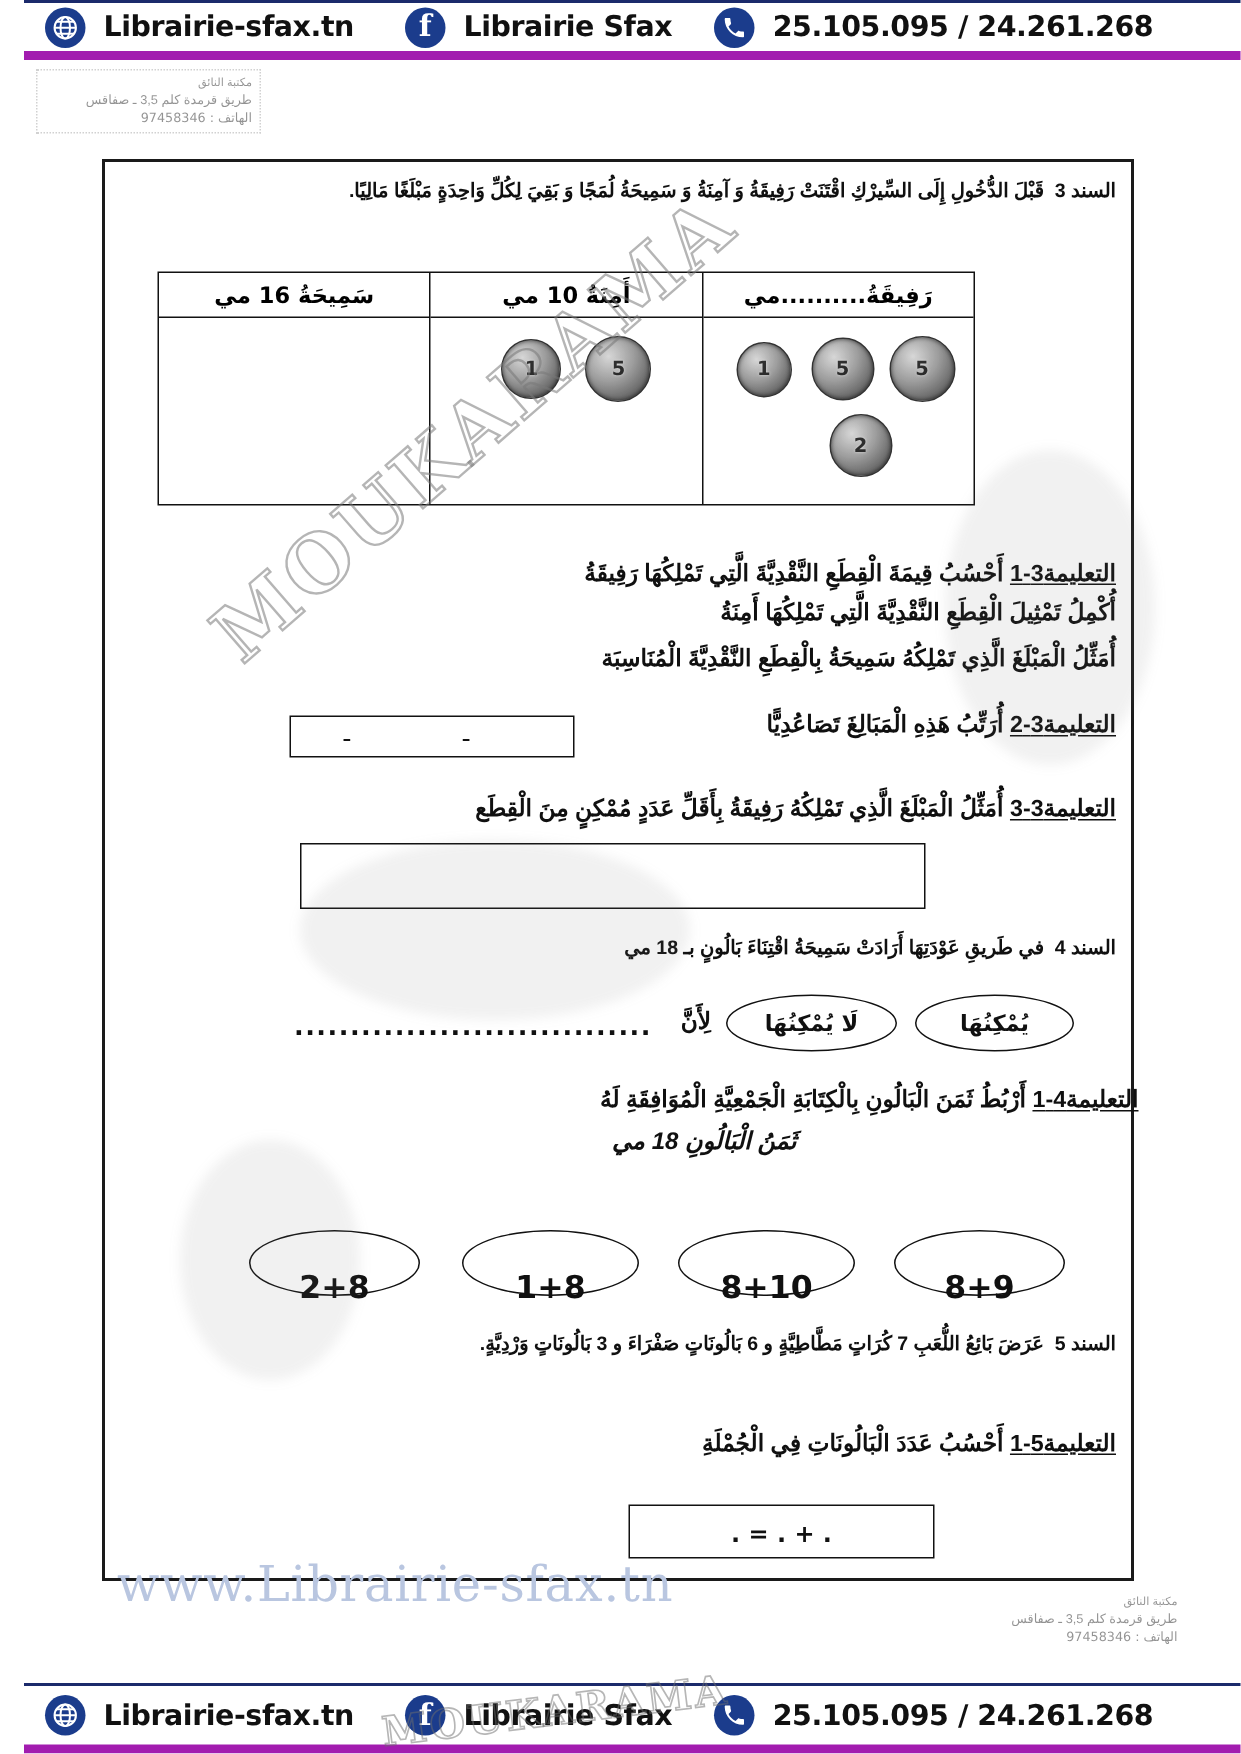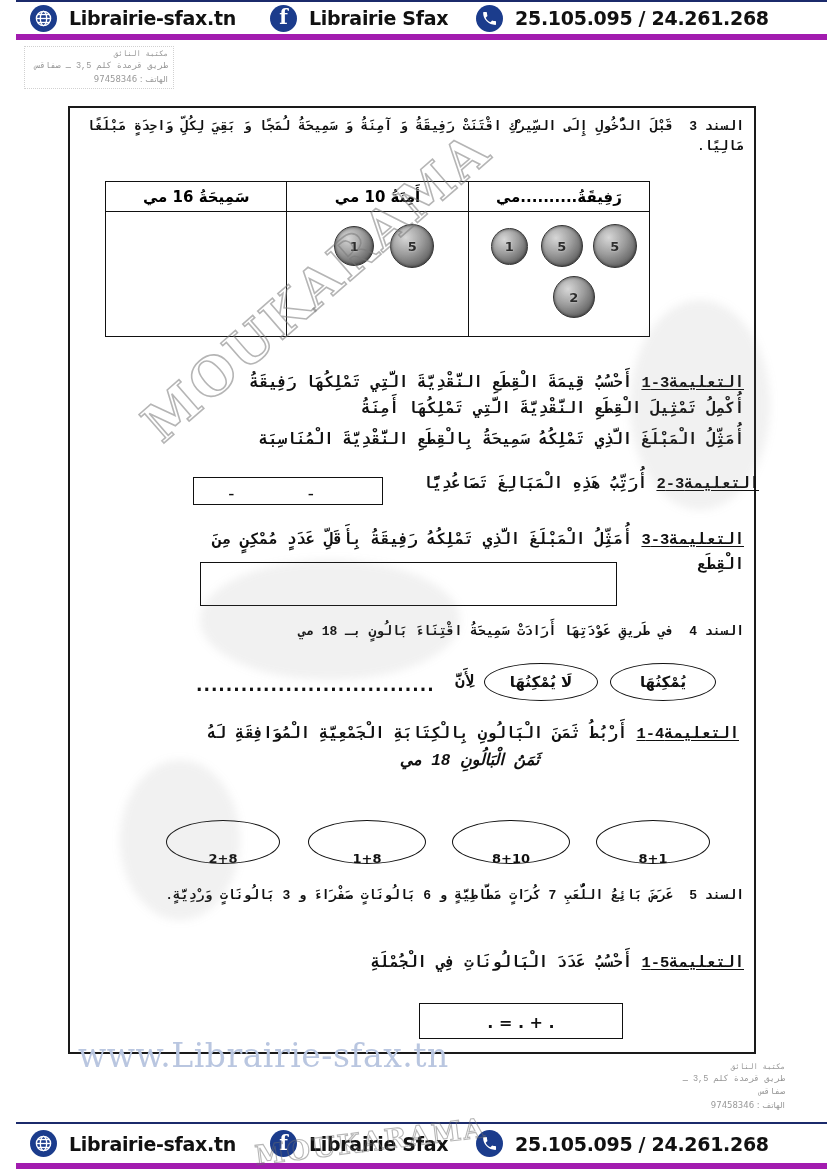--- a/index.html
+++ b/index.html
@@ -54,21 +54,21 @@
     position:absolute;left:68px;top:106px;
     width:688px;height:948px;
     border:2px solid #1a1a1a;
     box-sizing:border-box;
     background:transparent;
   }
 
   
   .ar{
     direction:rtl;text-align:right;
-    font-family:Liberation Mono, monospace;
+    font-family:Liberation Sans, sans-serif;
     color:#101010;
   }
   .sanad{
     position:absolute;
     font-size:13px;font-weight:bold;line-height:1.55;
   }
   .instr{
     position:absolute;
     font-size:15.5px;line-height:1.6;font-weight:600;
   }
@@ -129,21 +129,21 @@
     position:absolute;
     border:1.8px solid #111;border-radius:50%;
     display:flex;align-items:center;justify-content:center;
     background:transparent;
   }
   .ell .t{
     font-size:15px;font-weight:bold;color:#101010;
     direction:rtl;
   }
   .ell.num .t{
-    direction:ltr;font-size:13px;font-weight:bold;
+    direction:ltr;font-size:21px;font-weight:bold;
     font-family:"DejaVu Sans","Liberation Sans",sans-serif;
     margin-top:32px;
   }
 
   
   .dots{
     position:absolute;font-size:17px;color:#111;letter-spacing:1px;
     white-space:nowrap;font-weight:bold;direction:ltr;
   }
 
@@ -299,21 +299,21 @@
   <span class="tag">التعليمة3-1</span>
   <span>أَحْسُبُ قِيمَةَ الْقِطَعِ النَّقْدِيَّةَ الَّتِي تَمْلِكُهَا رَفِيقَةُ</span>
 </div>
 <div class="instr ar" style="left:195px;top:397px;width:549px;">
   <span>أُكْمِلُ تَمْثِيلَ الْقِطَعِ النَّقْدِيَّةَ الَّتِي تَمْلِكُهَا أَمِنَةُ</span>
 </div>
 <div class="instr ar" style="left:195px;top:428px;width:549px;">
   <span>أُمَثِّلُ الْمَبْلَغَ الَّذِي تَمْلِكُهُ سَمِيحَةُ بِالْقِطَعِ النَّقْدِيَّةَ الْمُنَاسِبَة</span>
 </div>
 
-<div class="instr ar" style="left:178px;top:472px;width:549px;padding-left:32px;">
+<div class="instr ar" style="left:195px;top:472px;width:549px;">
   <span class="tag">التعليمة3-2</span>
   <span>أُرَتِّبُ هَذِهِ الْمَبَالِغَ تَصَاعُدِيًّا</span>
 </div>
 <div class="abox" style="left:193px;top:477px;width:190px;height:28px;">
   <div class="fill" style="padding-top:7px;">-          -</div>
 </div>
 
 <div class="instr ar" style="left:195px;top:528px;width:549px;">
   <span class="tag">التعليمة3-3</span>
   <span>أُمَثِّلُ الْمَبْلَغَ الَّذِي تَمْلِكُهُ رَفِيقَةُ بِأَقَلِّ عَدَدٍ مُمْكِنٍ مِنَ الْقِطَع</span>
@@ -332,28 +332,28 @@
   <span class="t">يُمْكِنُهَا</span>
 </div>
 <div class="ell" style="left:484px;top:663px;width:112px;height:36px;">
   <span class="t">لَا يُمْكِنُهَا</span>
 </div>
 <div class="instr ar" style="left:410px;top:670px;width:64px;">
   <span>لِأَنَّ</span>
 </div>
 <div class="dots" style="left:196px;top:675px;">................................</div>
 
-<div class="instr ar" style="left:190px;top:722px;width:549px;">
+<div class="instr ar" style="left:210px;top:722px;width:549px;">
   <span class="tag">التعليمة4-1</span>
   <span>أَرْبُطُ ثَمَنَ الْبَالُونِ بِالْكِتَابَةِ الْجَمْعِيَّةِ الْمُوَافِقَةِ لَهُ</span>
 </div>
 <div class="instr ar" style="left:195px;top:749px;width:549px;text-align:center;font-style:italic;font-weight:bold;font-size:16px;">ثَمَنُ الْبَالُونِ 18 مي</div>
 
 <div class="ell num" style="left:596px;top:820px;width:112px;height:42px;">
-  <span class="t">8+1</span>
+  <span class="t">8+9</span>
 </div>
 <div class="ell num" style="left:452px;top:820px;width:116px;height:42px;">
   <span class="t">8+10</span>
 </div>
 <div class="ell num" style="left:308px;top:820px;width:116px;height:42px;">
   <span class="t">1+8</span>
 </div>
 <div class="ell num" style="left:166px;top:820px;width:112px;height:42px;">
   <span class="t">2+8</span>
 </div>

